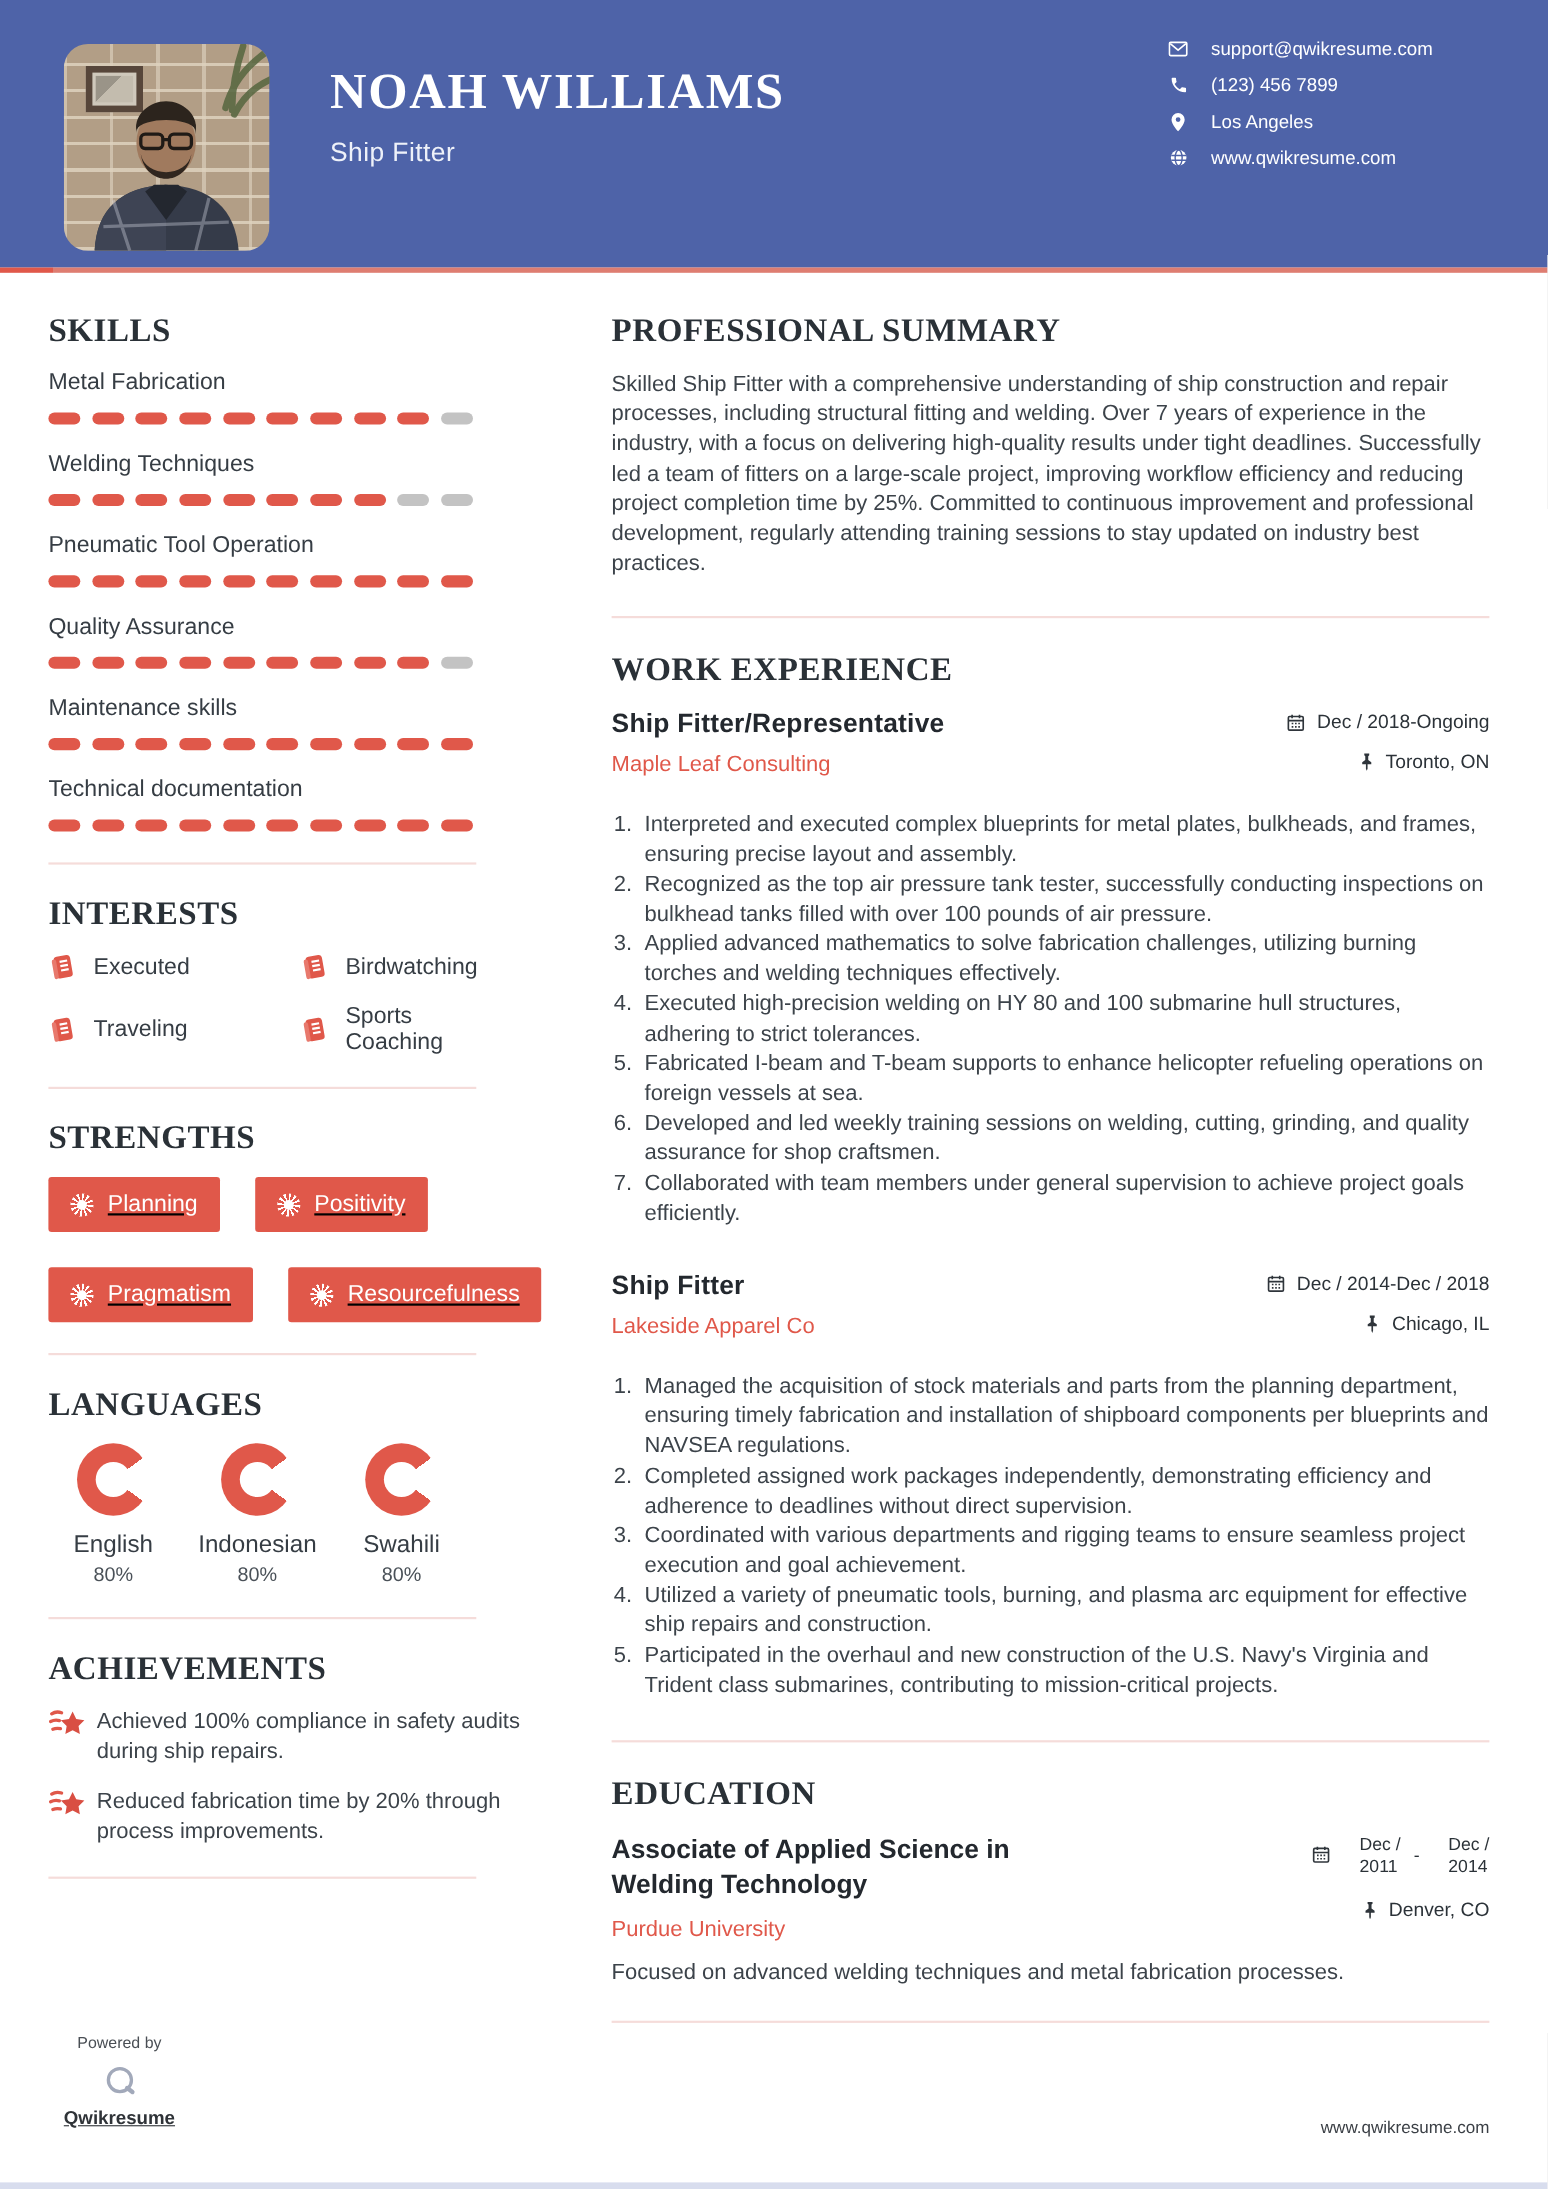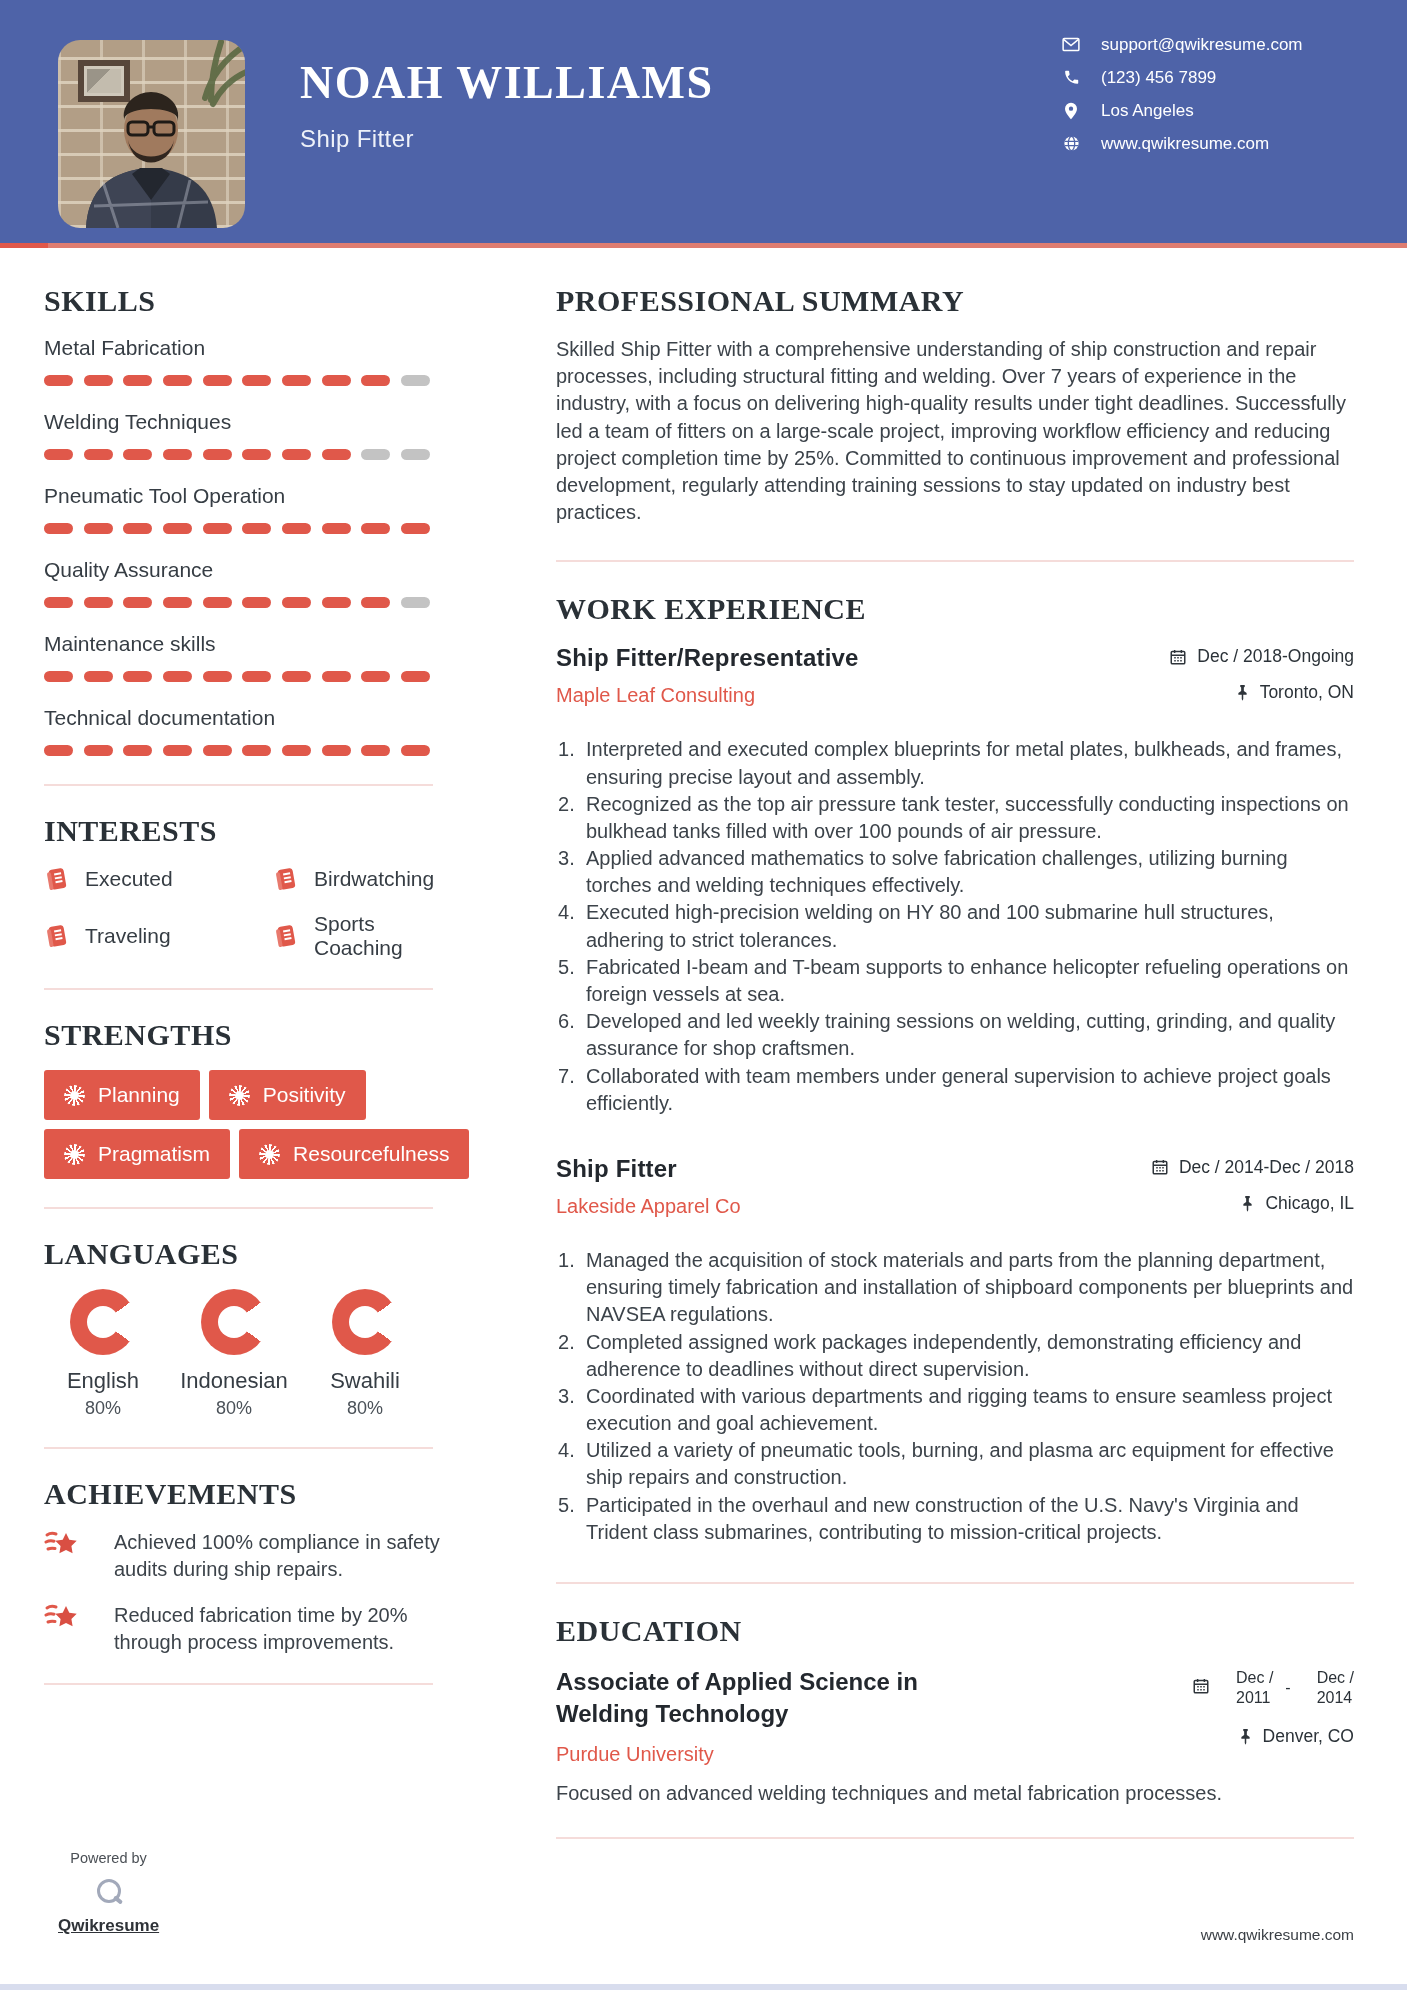--- a/index.html
+++ b/index.html
@@ -56,37 +56,37 @@
   .dashes{display:flex;justify-content:space-between;width:386px;margin-bottom:24px;}
   .dash{width:29px;height:11px;border-radius:6px;background:var(--accent);}
   .dash.empty{background:var(--dash-empty);}
 
   
   .interests-grid{display:grid;grid-template-columns:229px auto;row-gap:20px;margin-top:4px;}
   .interest{display:flex;align-items:center;gap:15px;font-size:21px;color:#363d44;}
   .interest .iicon{flex:none;width:26px;height:26px;}
 
   
-  .chips{display:flex;flex-wrap:wrap;gap:9px;width:460px;margin-top:6px;}
+  .chips{display:flex;flex-wrap:wrap;gap:32px;width:460px;margin-top:6px;text-decoration:underline;}
   .chip{display:inline-flex;align-items:center;gap:13px;background:var(--accent);color:#fff;
     font-size:21px;padding:0 20px;height:50px;border-radius:3px;}
   .burst{flex:none;width:21px;height:21px;border-radius:50%;position:relative;
     background:repeating-conic-gradient(#fff 0 13deg, rgba(255,255,255,0) 13deg 30deg);}
   .burst::after{content:'';position:absolute;inset:6px;border-radius:50%;background:#fff;}
 
   
   .langs{display:flex;justify-content:space-between;width:380px;margin-top:10px;}
   .lang{width:118px;}
   .donut{width:66px;height:66px;border-radius:50%;position:relative;margin:0 auto;}
   .donut::after{content:'';position:absolute;inset:17px;background:#fff;border-radius:50%;}
   .lang-name{text-align:center;font-size:22px;color:#363d44;margin-top:13px;}
   .lang-level{text-align:center;font-size:18px;color:#4a5158;margin-top:4px;}
 
   
-  .ach{display:flex;gap:34px;margin-bottom:20px;font-size:20px;line-height:1.33;color:var(--text);width:430px;}
+  .ach{display:flex;gap:8px;margin-bottom:20px;font-size:20px;line-height:1.33;color:var(--text);width:430px;}
   .ach .aicon{flex:none;width:36px;height:36px;margin-top:-2px;}
 
   
   .summary-text{font-size:20px;line-height:1.36;color:var(--text);margin:0;}
   .job{margin-top:4px;}
   .job + .job{margin-top:38px;}
   .job-head{display:flex;justify-content:space-between;align-items:flex-start;}
   .job-title{font-size:24px;font-weight:700;color:#23282e;letter-spacing:.2px;}
   .company{font-size:20px;color:var(--accent);margin-top:12px;}
   .meta{flex:none;text-align:right;padding-top:2px;}

